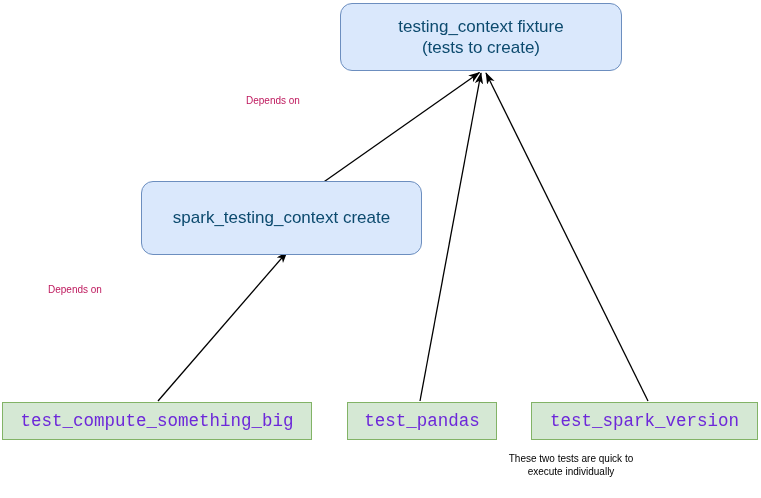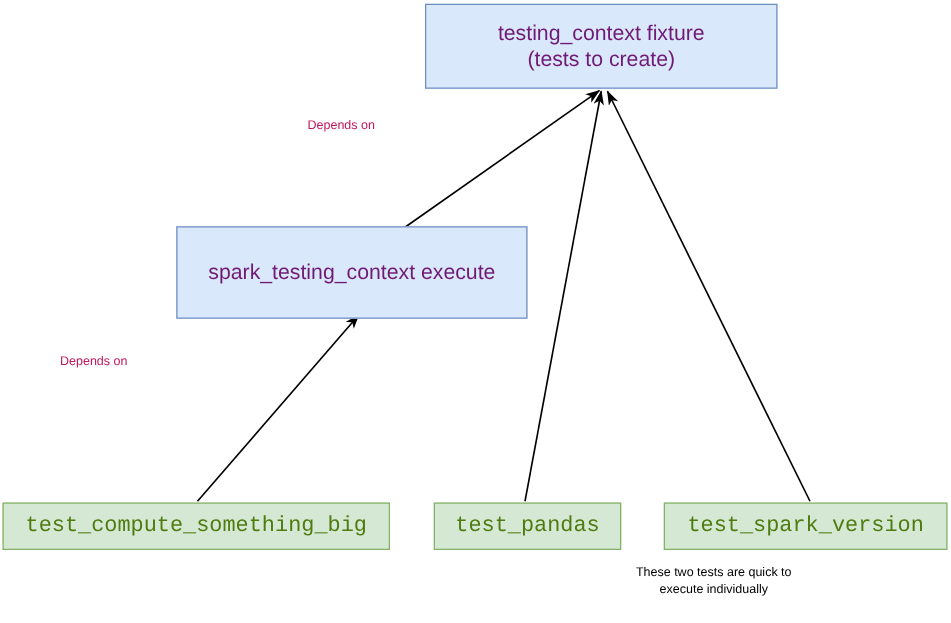--- a/index.html
+++ b/index.html
@@ -30,34 +30,34 @@
     position: absolute;
     box-sizing: border-box;
     display: flex;
     align-items: center;
     justify-content: center;
     text-align: center;
   }
   .node-fixture {
     background: #dae8fc;
     border: 1px solid #6c8ebf;
-    border-radius: 0;
+    border-radius: 12px;
     font-family: "Liberation Sans", sans-serif;
     font-size: 17px;
-    color: #701a75;
+    color: #0c4a6e;
     line-height: 1.25;
     justify-content: center;
   }
   .node-test {
     background: #d5e8d4;
     border: 1px solid #82b366;
     border-radius: 0;
     font-family: "Liberation Mono", monospace;
     font-size: 17.5px;
-    color: #4d7c0f;
+    color: #6d28d9;
     letter-spacing: 0px;
     line-height: 1.2;
   }
   .edge-label {
     position: absolute;
     font-family: "Liberation Sans", sans-serif;
     font-size: 10px;
     color: #be185d;
     white-space: nowrap;
     line-height: 1.25;
@@ -98,21 +98,21 @@
 
   <div class="node-box node-fixture" style="left:340px; top:3px; width:282px; height:68px;">
     <div>
       <span class="box-line">testing_context fixture</span>
       <span class="box-line">(tests to create)</span>
     </div>
   </div>
 
   <div class="node-box node-fixture" style="left:141px; top:181px; width:281px; height:74px;">
     <div>
-      <span class="box-line">spark_testing_context execute</span>
+      <span class="box-line">spark_testing_context create</span>
     </div>
   </div>
 
   <div class="node-box node-test" style="left:2px; top:402px; width:310px; height:38px;">
     <span>test_compute_something_big</span>
   </div>
 
   <div class="node-box node-test" style="left:347px; top:402px; width:150px; height:38px;text-align:right;">
     <span>test_pandas</span>
   </div>

